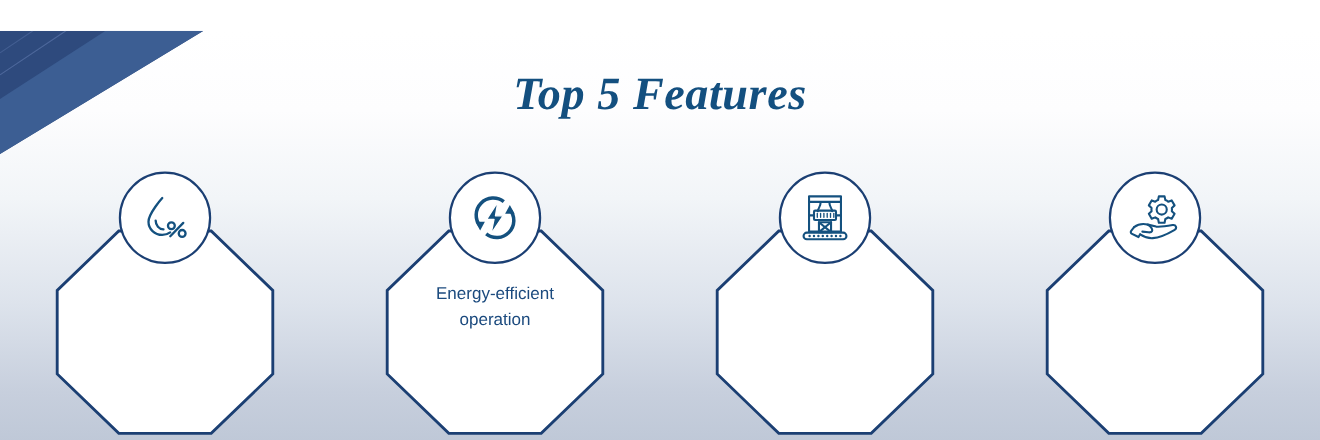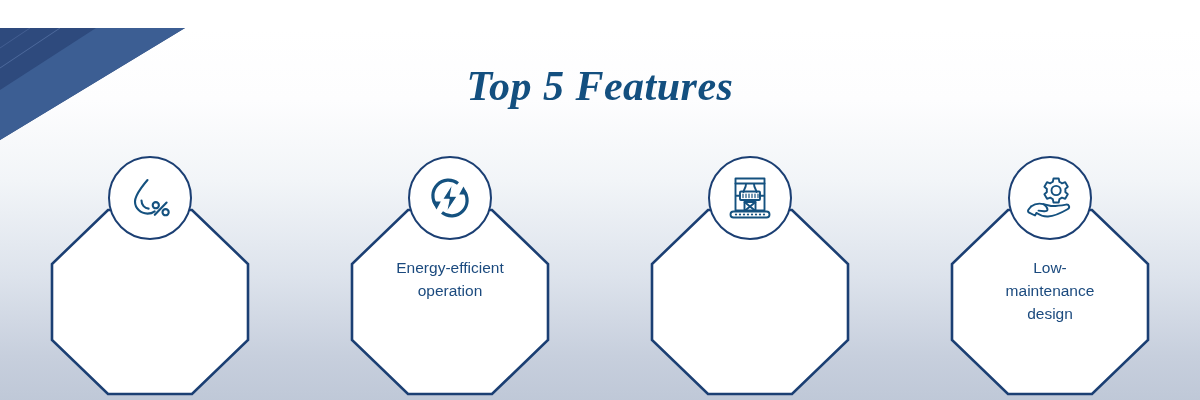--- a/index.html
+++ b/index.html
@@ -213,21 +213,20 @@
         </svg>
       </div>
     </div>
 
     <div class="card">
       <div class="octagon-wrap">
         <svg class="oct-svg" viewBox="0 0 200 188" width="200" height="188" aria-hidden="true">
           <polygon points="58,2 142,2 198,56 198,132 142,186 58,186 2,132 2,56" fill="#ffffff" stroke="#1b3f73" stroke-width="2.6" stroke-linejoin="miter"></polygon>
         </svg>
       </div>
-      <div class="card-label">Low-<br>maintenance<br>design</div>
       <div class="icon-circle">
         <svg width="50" height="48" viewBox="0 0 50 48" aria-hidden="true">
           <g fill="none" stroke="#14517f" stroke-width="1.9" stroke-linejoin="round" stroke-linecap="round">
 
             <path d="M28.5 4.5 h5.2 l0.7 3.4 a8.6 8.6 0 0 1 2.6 1.5 l3.2 -1.2 l2.6 4.5 l-2.5 2.3 a8.6 8.6 0 0 1 0 3 l2.5 2.3 l-2.6 4.5 l-3.2 -1.2 a8.6 8.6 0 0 1 -2.6 1.5 l-0.7 3.4 h-5.2 l-0.7 -3.4 a8.6 8.6 0 0 1 -2.6 -1.5 l-3.2 1.2 l-2.6 -4.5 l2.5 -2.3 a8.6 8.6 0 0 1 0 -3 l-2.5 -2.3 l2.6 -4.5 l3.2 1.2 a8.6 8.6 0 0 1 2.6 -1.5 Z"></path>
             <circle cx="31.1" cy="16.5" r="4.6"></circle>
 
             <path d="M6 32.5 C10 29.5 14.5 29.2 18.5 30.2 L26 32 C30 32.3 36.5 31.4 41 30.6 C44 30.1 45.6 33.4 42.5 35.2 C37 38.4 28.5 42.2 23 42.5 C18.8 42.7 14.5 41 11.5 39"></path>
             <path d="M18.5 30.2 C20.5 31.5 22.5 33.6 22.5 35.4 C22.5 36.8 21 37.4 19 37.2 L13.5 36.6"></path>
 

